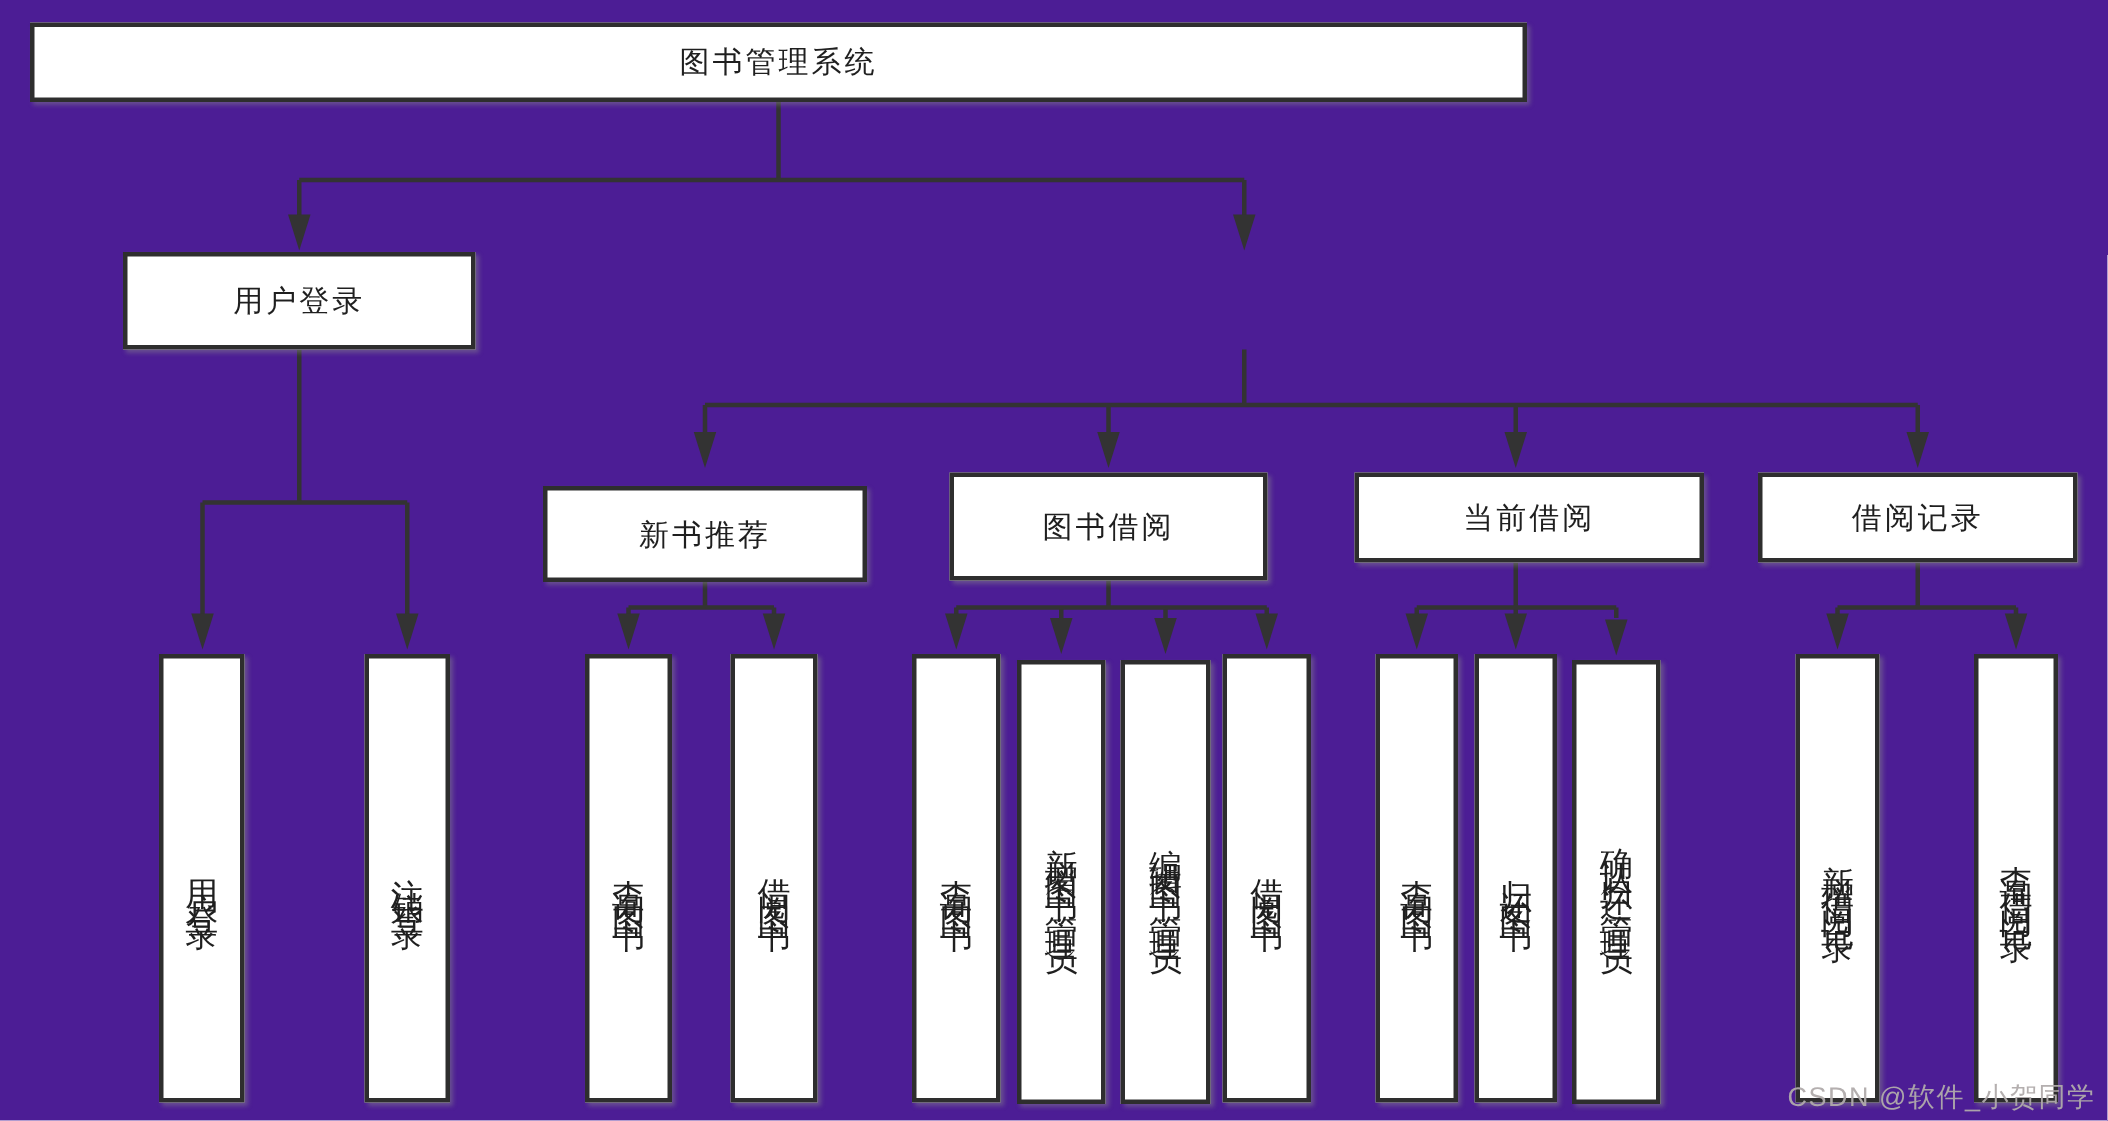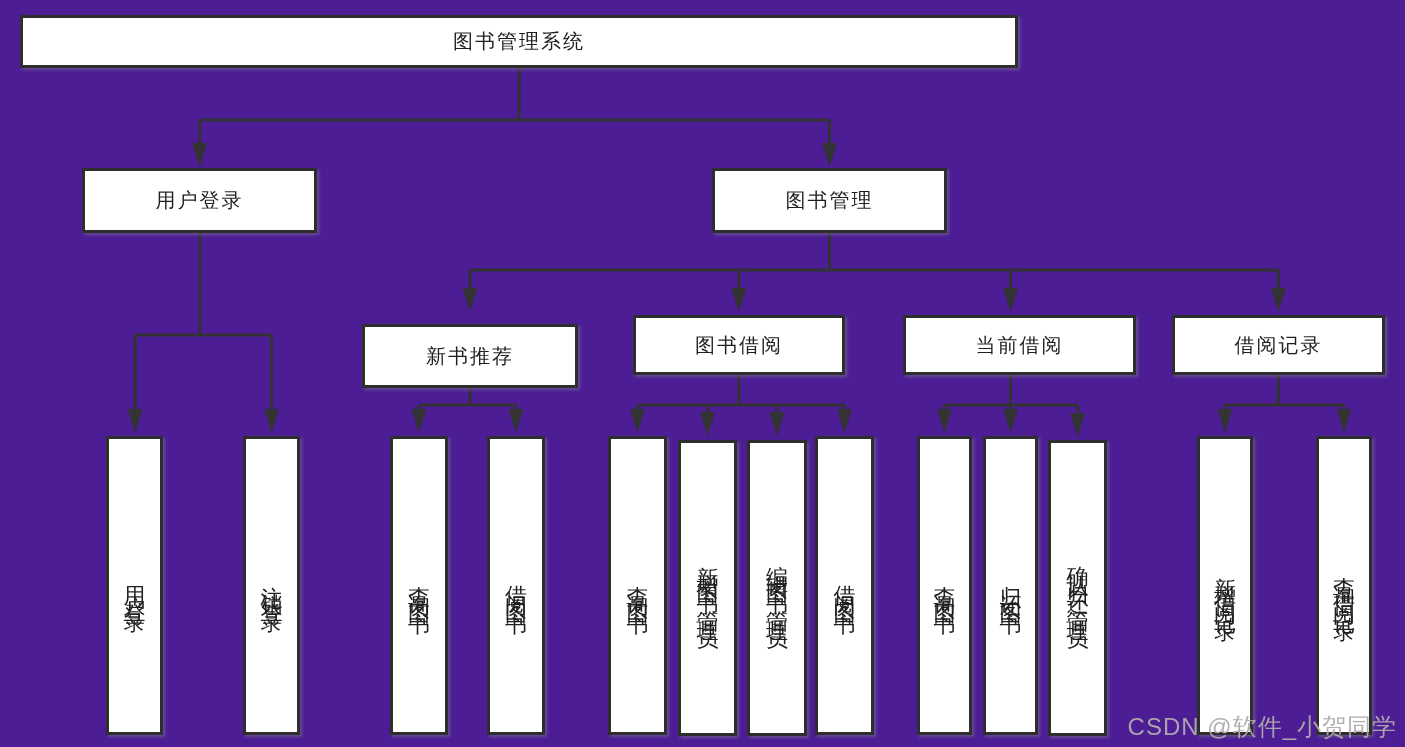--- a/index.html
+++ b/index.html
@@ -28,21 +28,21 @@
     text-orientation:mixed;
     font-size:22px;
     letter-spacing:9px;
     line-height:1;
     color:#1f1f1f;
     white-space:nowrap;
   }
   .watermark{
     position:absolute;
     right:8px;bottom:4px;
-    font-size:24px;
+    font-size:18px;
     color:rgba(176,171,171,0.95);
     letter-spacing:1px;
     white-space:nowrap;
     z-index:5;
   }
 </style>
 </head>
 <body>
 
 <div class="stage">
@@ -86,24 +86,23 @@
     <g>
       <path d="M1278.5 375 V405 M1225 405 H1344 M1225 405 V412 M1344 405 V412"></path>
       <polygon points="1225,433 1217.5,409 1232.5,409"></polygon>
       <polygon points="1344,433 1336.5,409 1351.5,409"></polygon>
     </g>
   </svg>
 
   <div class="node hbox" style="left:20px;top:15px;width:998px;height:53px;">图书管理系统</div>
 
   <div class="node hbox" style="left:82px;top:168px;width:235px;height:65px;">用户登录</div>
-  <div class="node hbox" style="left:712px;top:168px;width:235px;height:65px;">图书管理</div>
 
   <div class="node hbox" style="left:362px;top:324px;width:216px;height:64px;">新书推荐</div>
-  <div class="node hbox" style="left:633px;top:315px;width:212px;height:60px;">图书借阅</div>
+  <div class="node hbox" style="left:633px;top:315px;width:212px;height:72px;">图书借阅</div>
   <div class="node hbox" style="left:903px;top:315px;width:233px;height:60px;">当前借阅</div>
   <div class="node hbox" style="left:1172px;top:315px;width:213px;height:60px;">借阅记录</div>
 
   <div class="node vbox" style="left:106px;top:436px;width:57px;height:299px;">
     <span>用户登录</span>
   </div>
   <div class="node vbox" style="left:243px;top:436px;width:57px;height:299px;">
     <span>注销登录</span>
   </div>
 

